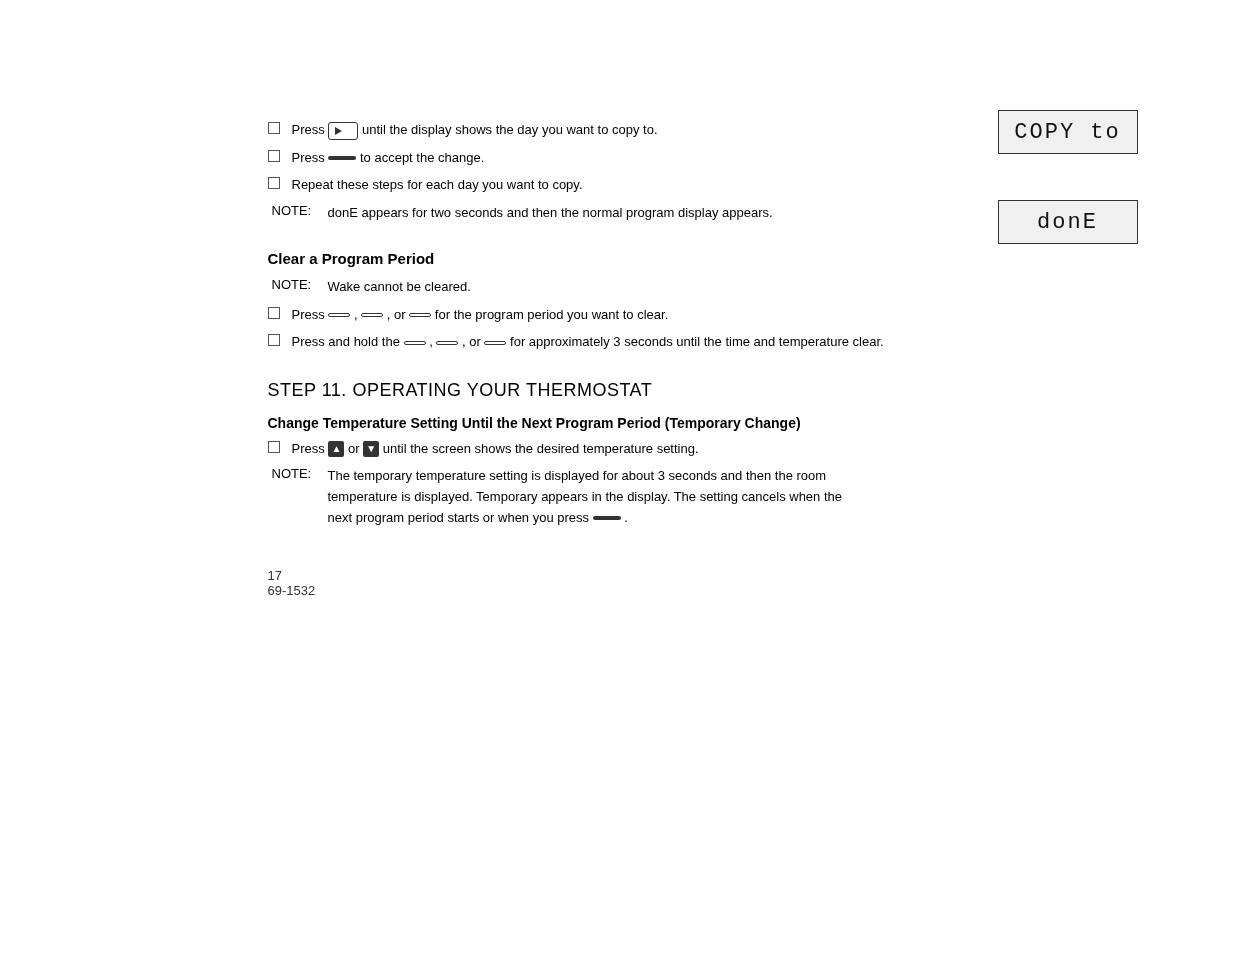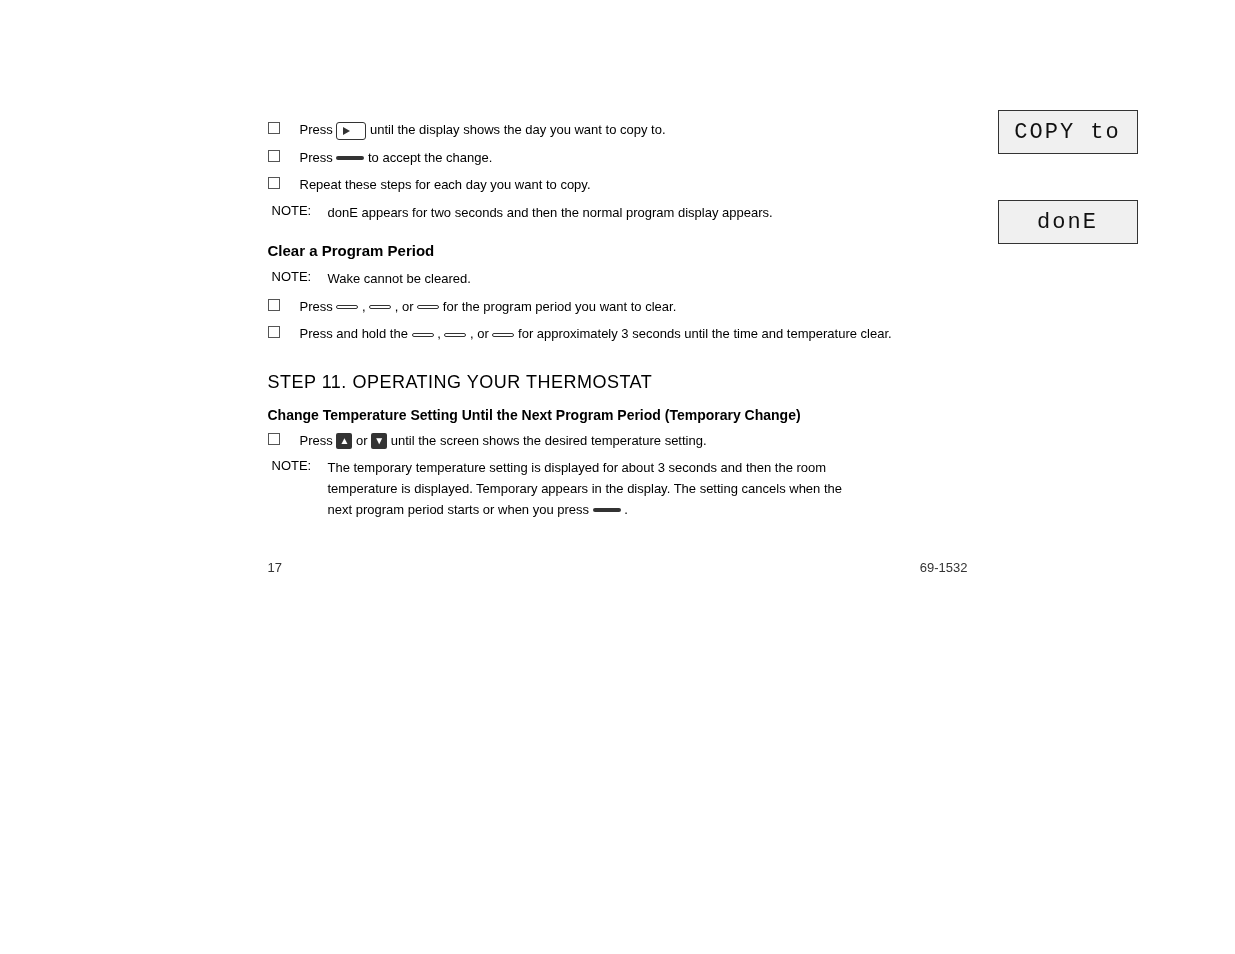--- a/index.html
+++ b/index.html
@@ -21,21 +21,21 @@
     .content-area {
       margin: 0 auto;
       width: 700px;
       position: relative;
     }
     
     .bullet-item {
       display: flex;
       align-items: flex-start;
       margin-bottom: 8px;
-      gap: 20px;
+      gap: 12px;
     }
     .bullet-item .checkbox {
       display: inline-block;
       width: 12px;
       height: 12px;
       border: 1px solid #555;
       margin-top: 2px;
       flex-shrink: 0;
     }
     .bullet-item .text {
@@ -55,21 +55,21 @@
       font-size: 13px;
     }
     .note-text {
       font-size: 13px;
       line-height: 1.5;
     }
     
     .section-heading {
       font-size: 15px;
       font-weight: bold;
-      margin: 20px 0 10px 0;
+      margin: 28px 0 10px 0;
     }
     .step-heading {
       font-size: 18px;
       font-weight: normal;
       margin: 28px 0 12px 0;
       letter-spacing: 0.5px;
     }
     .sub-heading {
       font-size: 14px;
       font-weight: bold;
@@ -150,20 +150,21 @@
     .display-box.done {
       top: 80px;
     }
     
     .footer {
       display: flex;
       justify-content: space-between;
       margin-top: 40px;
       font-size: 13px;
       color: #333;
+      flex-direction: column;
     }
     .page-section {
       position: relative;
       margin-bottom: 6px;
     }
     
     .play-tri {
       display: inline-block;
       width: 0;
       height: 0;

